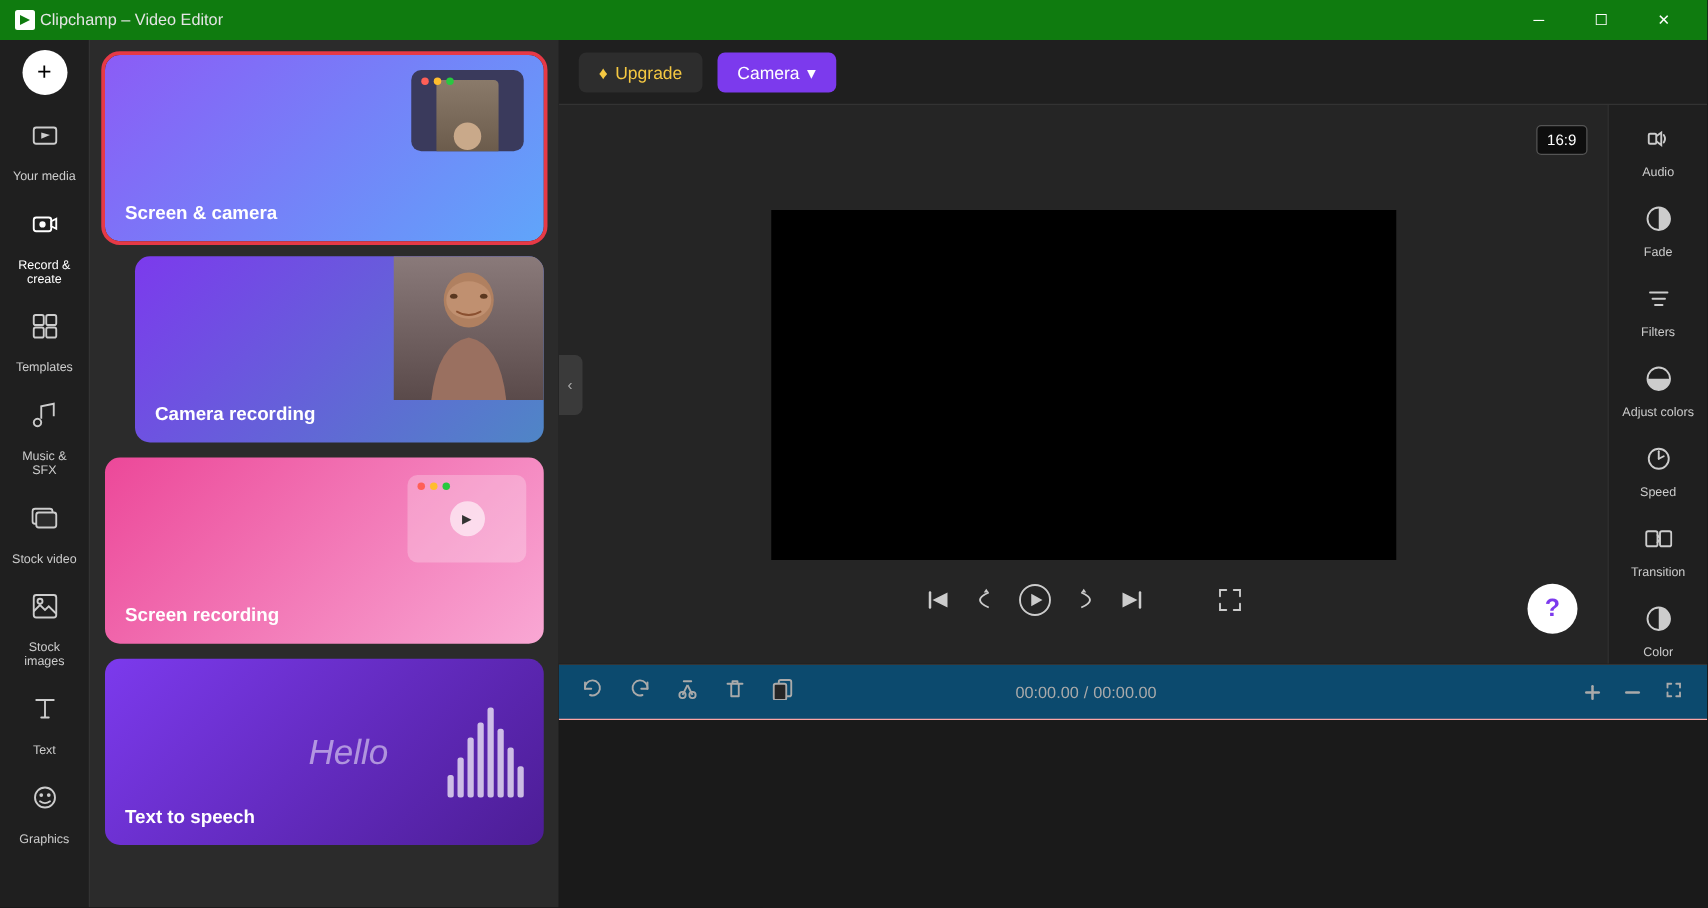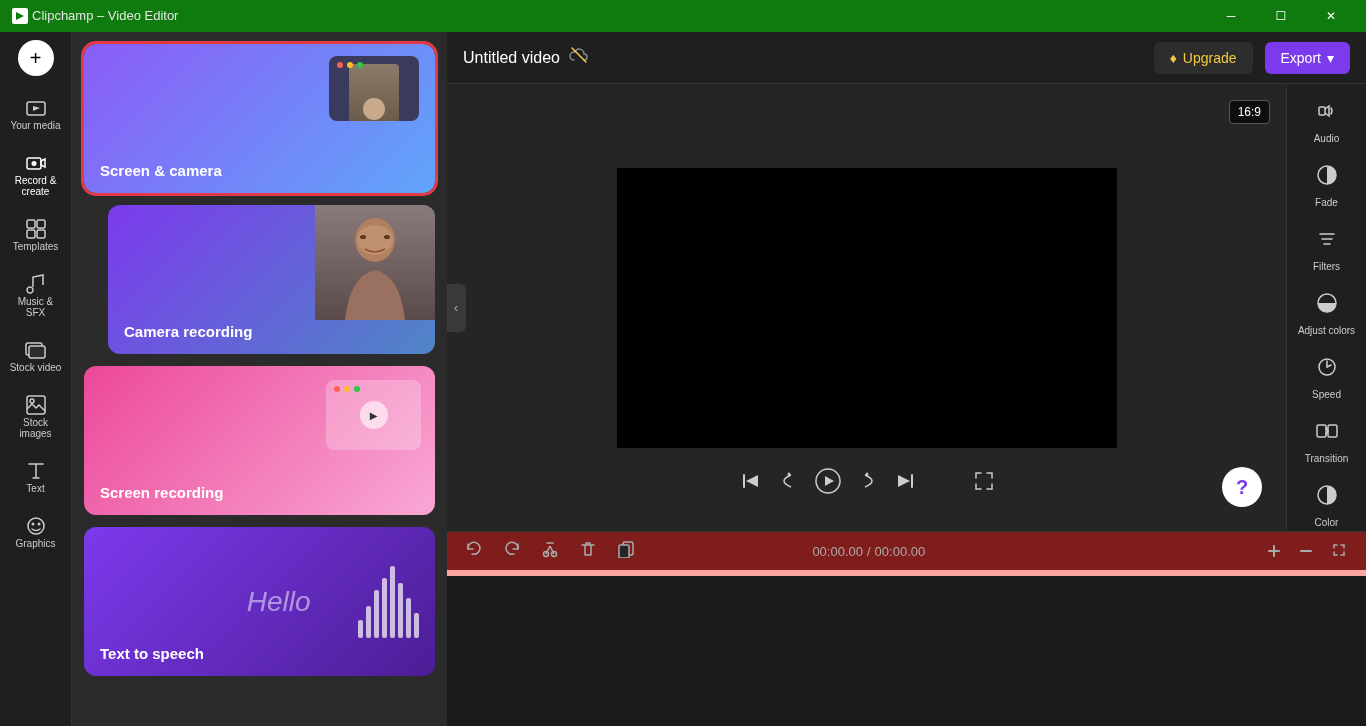--- a/index.html
+++ b/index.html
@@ -33,21 +33,21 @@
       gap: 4px;
       border-right: 1px solid #333;
       flex-shrink: 0;
     }
     .sidebar-icon-item {
       width: 64px;
       padding: 8px 4px;
       display: flex;
       flex-direction: column;
       align-items: center;
-      gap: 0;
+      gap: 16px;
       cursor: pointer;
       border-radius: 6px;
       font-size: 10px;
       color: #ccc;
       text-align: center;
     }
     .sidebar-icon-item.active { color: #fff; }
     .sidebar-icon-item .icon-shape { width: 24px; height: 24px; display: flex; align-items: center; justify-content: center; }
     .add-btn {
       width: 36px; height: 36px; border-radius: 50%; background: #fff; color: #000;
@@ -335,26 +335,26 @@
     .timeline-area {
       height: 195px;
       background: #1a1a1a;
       border-top: 1px solid #333;
       display: flex;
       flex-direction: column;
       flex-shrink: 0;
     }
     .timeline-toolbar {
       height: 44px;
-      background: #7f1d1d;
+      background: #0c4a6e;
       display: flex;
       align-items: center;
       padding: 0 12px;
       gap: 8px;
-      border-bottom: 6px solid #fca5a5;
+      border-bottom: 1px solid #fca5a5;
       justify-content: flex-end;
     }
     .timeline-tool-btn { font-size: 16px; color: #aaa; cursor: pointer; background: none; border: none; padding: 4px 6px; border-radius: 4px; }
     .timeline-time { margin-left: auto; margin-right: auto; font-size: 13px; color: #aaa; display: flex; gap: 4px; }
     .timeline-zoom { display: flex; align-items: center; gap: 4px; margin-left: auto; }
     .zoom-btn { font-size: 18px; color: #aaa; cursor: pointer; background: none; border: none; width: 28px; height: 28px; display: flex; align-items: center; justify-content: center; border-radius: 4px; }
     .fit-btn { font-size: 14px; color: #aaa; cursor: pointer; background: none; border: none; padding: 4px 6px; border-radius: 4px; }
     .timeline-track-area { flex: 1; background: #1a1a1a; display: flex; align-items: center; padding: 0 12px; }
   </style>
 </head>
@@ -523,36 +523,27 @@
         <div class="wave-bar" style="height:25px"></div>
       </div>
       <span class="card-label">Text to speech</span>
     </div>
 
   </div>
 
   <div class="main-content">
 
     <div class="editor-header">
-      <div class="video-title-area">
-        <span class="video-title">Untitled video</span>
-        <span class="save-icon">
-          <svg width="22" height="22" viewBox="0 0 22 22" fill="none">
-            <path d="M6 16 C3.5 16 2 14.2 2 12 C2 9.8 3.8 8 6 8 C6.3 8 6.5 8 6.8 8.1 C7.5 6.3 9.2 5 11 5 C13.8 5 16 7.2 16 10 L16 10 C17.7 10 19 11.3 19 13 C19 14.7 17.7 16 16 16" stroke="#888" stroke-width="1.5" stroke-linecap="round"></path>
-            <line x1="4" y1="4" x2="18" y2="18" stroke="#f5c842" stroke-width="1.5" stroke-linecap="round"></line>
-          </svg>
-        </span>
-      </div>
       <div class="header-actions">
         <button class="upgrade-btn">
           <span>♦</span>
           <span>Upgrade</span>
         </button>
         <button class="export-btn">
-          <span>Export</span>
+          <span>Camera</span>
           <span>▾</span>
         </button>
       </div>
     </div>
 
     <div class="preview-area">
 
       <div class="video-preview">
         <div class="collapse-left-btn">‹</div>
 

